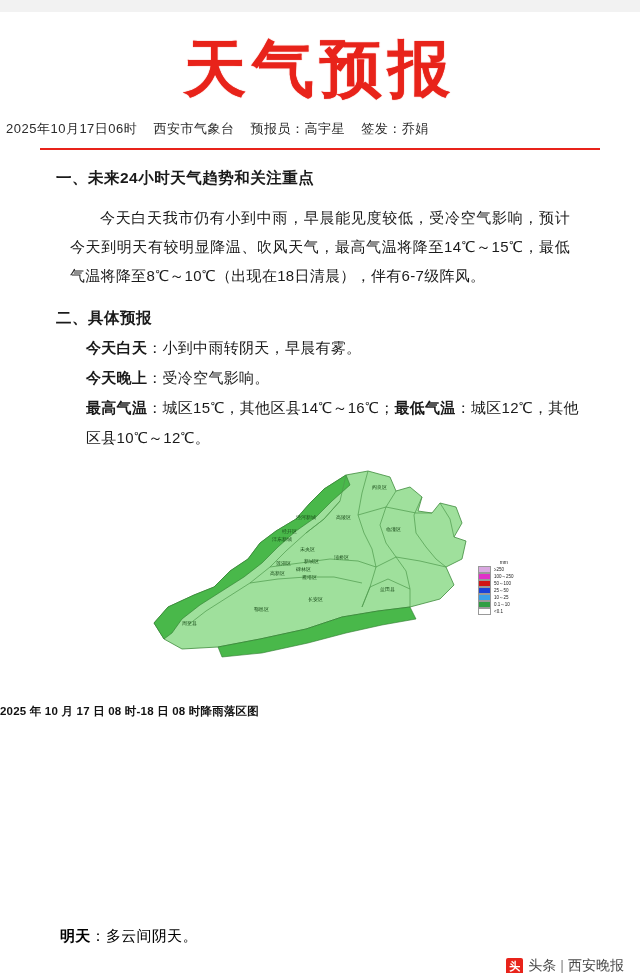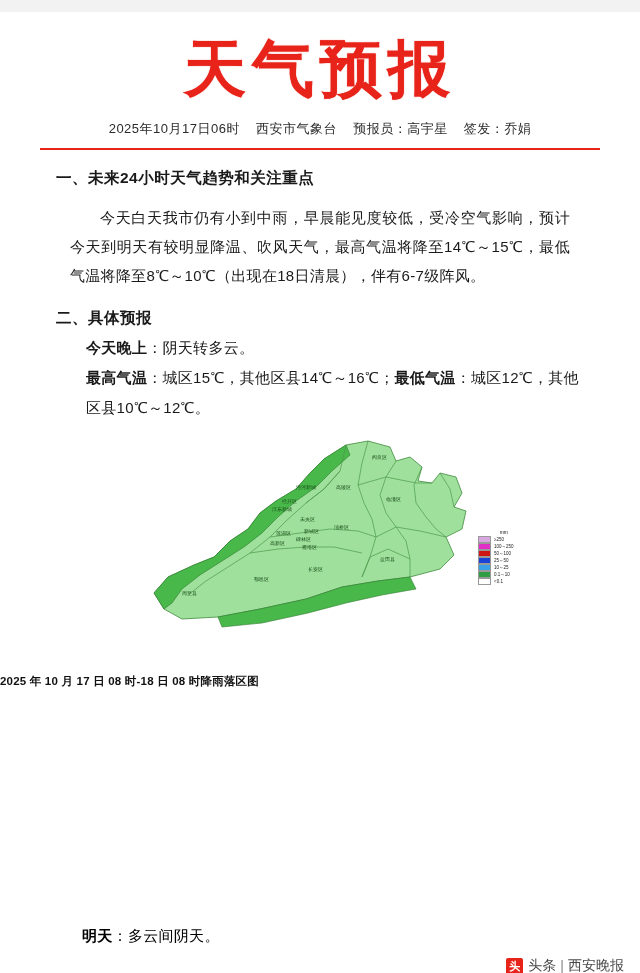--- a/index.html
+++ b/index.html
@@ -27,21 +27,20 @@
     font-family: "DejaVu Sans", sans-serif;
     font-weight: bold;
     font-size: 62px;
     letter-spacing: 6px;
     padding-top: 18px;
     line-height: 1.25;
     text-shadow: 0 0 1px #e8231a;
     margin-top: 12px;
   }
   .meta {
-    text-align: center;
     font-size: 13px;
     color: #2b2b2b;
     margin-top: 12px;
     letter-spacing: 0.5px;
   }
   .meta span { margin: 0 6px; }
   .rule {
     height: 2px;
     background: #e8231a;
     margin: 10px 40px 0 40px;
@@ -114,21 +113,21 @@
     border: 0.4px solid #999;
     box-sizing: border-box;
   }
   .legend-lb { margin-left: 3px; font-size: 4.5px; white-space: nowrap; }
   
   .tail {
     position: absolute;
     left: 0;
     right: 0;
     bottom: 34px;
-    padding: 0 52px;
+    padding: 0 30px;
   }
   .watermark {
     position: absolute;
     right: 16px;
     bottom: 10px;
     display: flex;
     align-items: center;
     font-size: 14px;
     color: #4a4a4a;
   }
@@ -162,21 +161,24 @@
   <div class="rule"></div>
 
   <div class="content">
 
     <div class="section-heading">一、未来24小时天气趋势和关注重点</div>
     <p class="para">今天白天我市仍有小到中雨，早晨能见度较低，受冷空气影响，预计今天到明天有较明显降温、吹风天气，最高气温将降至14℃～15℃，最低气温将降至8℃～10℃（出现在18日清晨），伴有6-7级阵风。</p>
 
     <div class="section-heading">二、具体预报</div>
 
     <p class="item">
-      <b>今天晚上</b><span>：阴天转多云。</span>
+      <b>今天白天</b><span>：小到中雨转阴天，早晨有雾。</span>
+    </p>
+    <p class="item">
+      <b>今天晚上</b><span>：受冷空气影响。</span>
     </p>
     <p class="item">
       <b>最高气温</b><span>：城区15℃，其他区县14℃～16℃；</span><b>最低气温</b><span>：城区12℃，其他区县10℃～12℃。</span>
     </p>
   </div>
 
   <div class="map-wrap">
     <svg class="map-svg" width="420" height="215" viewBox="0 0 420 215">
 
       <g>

